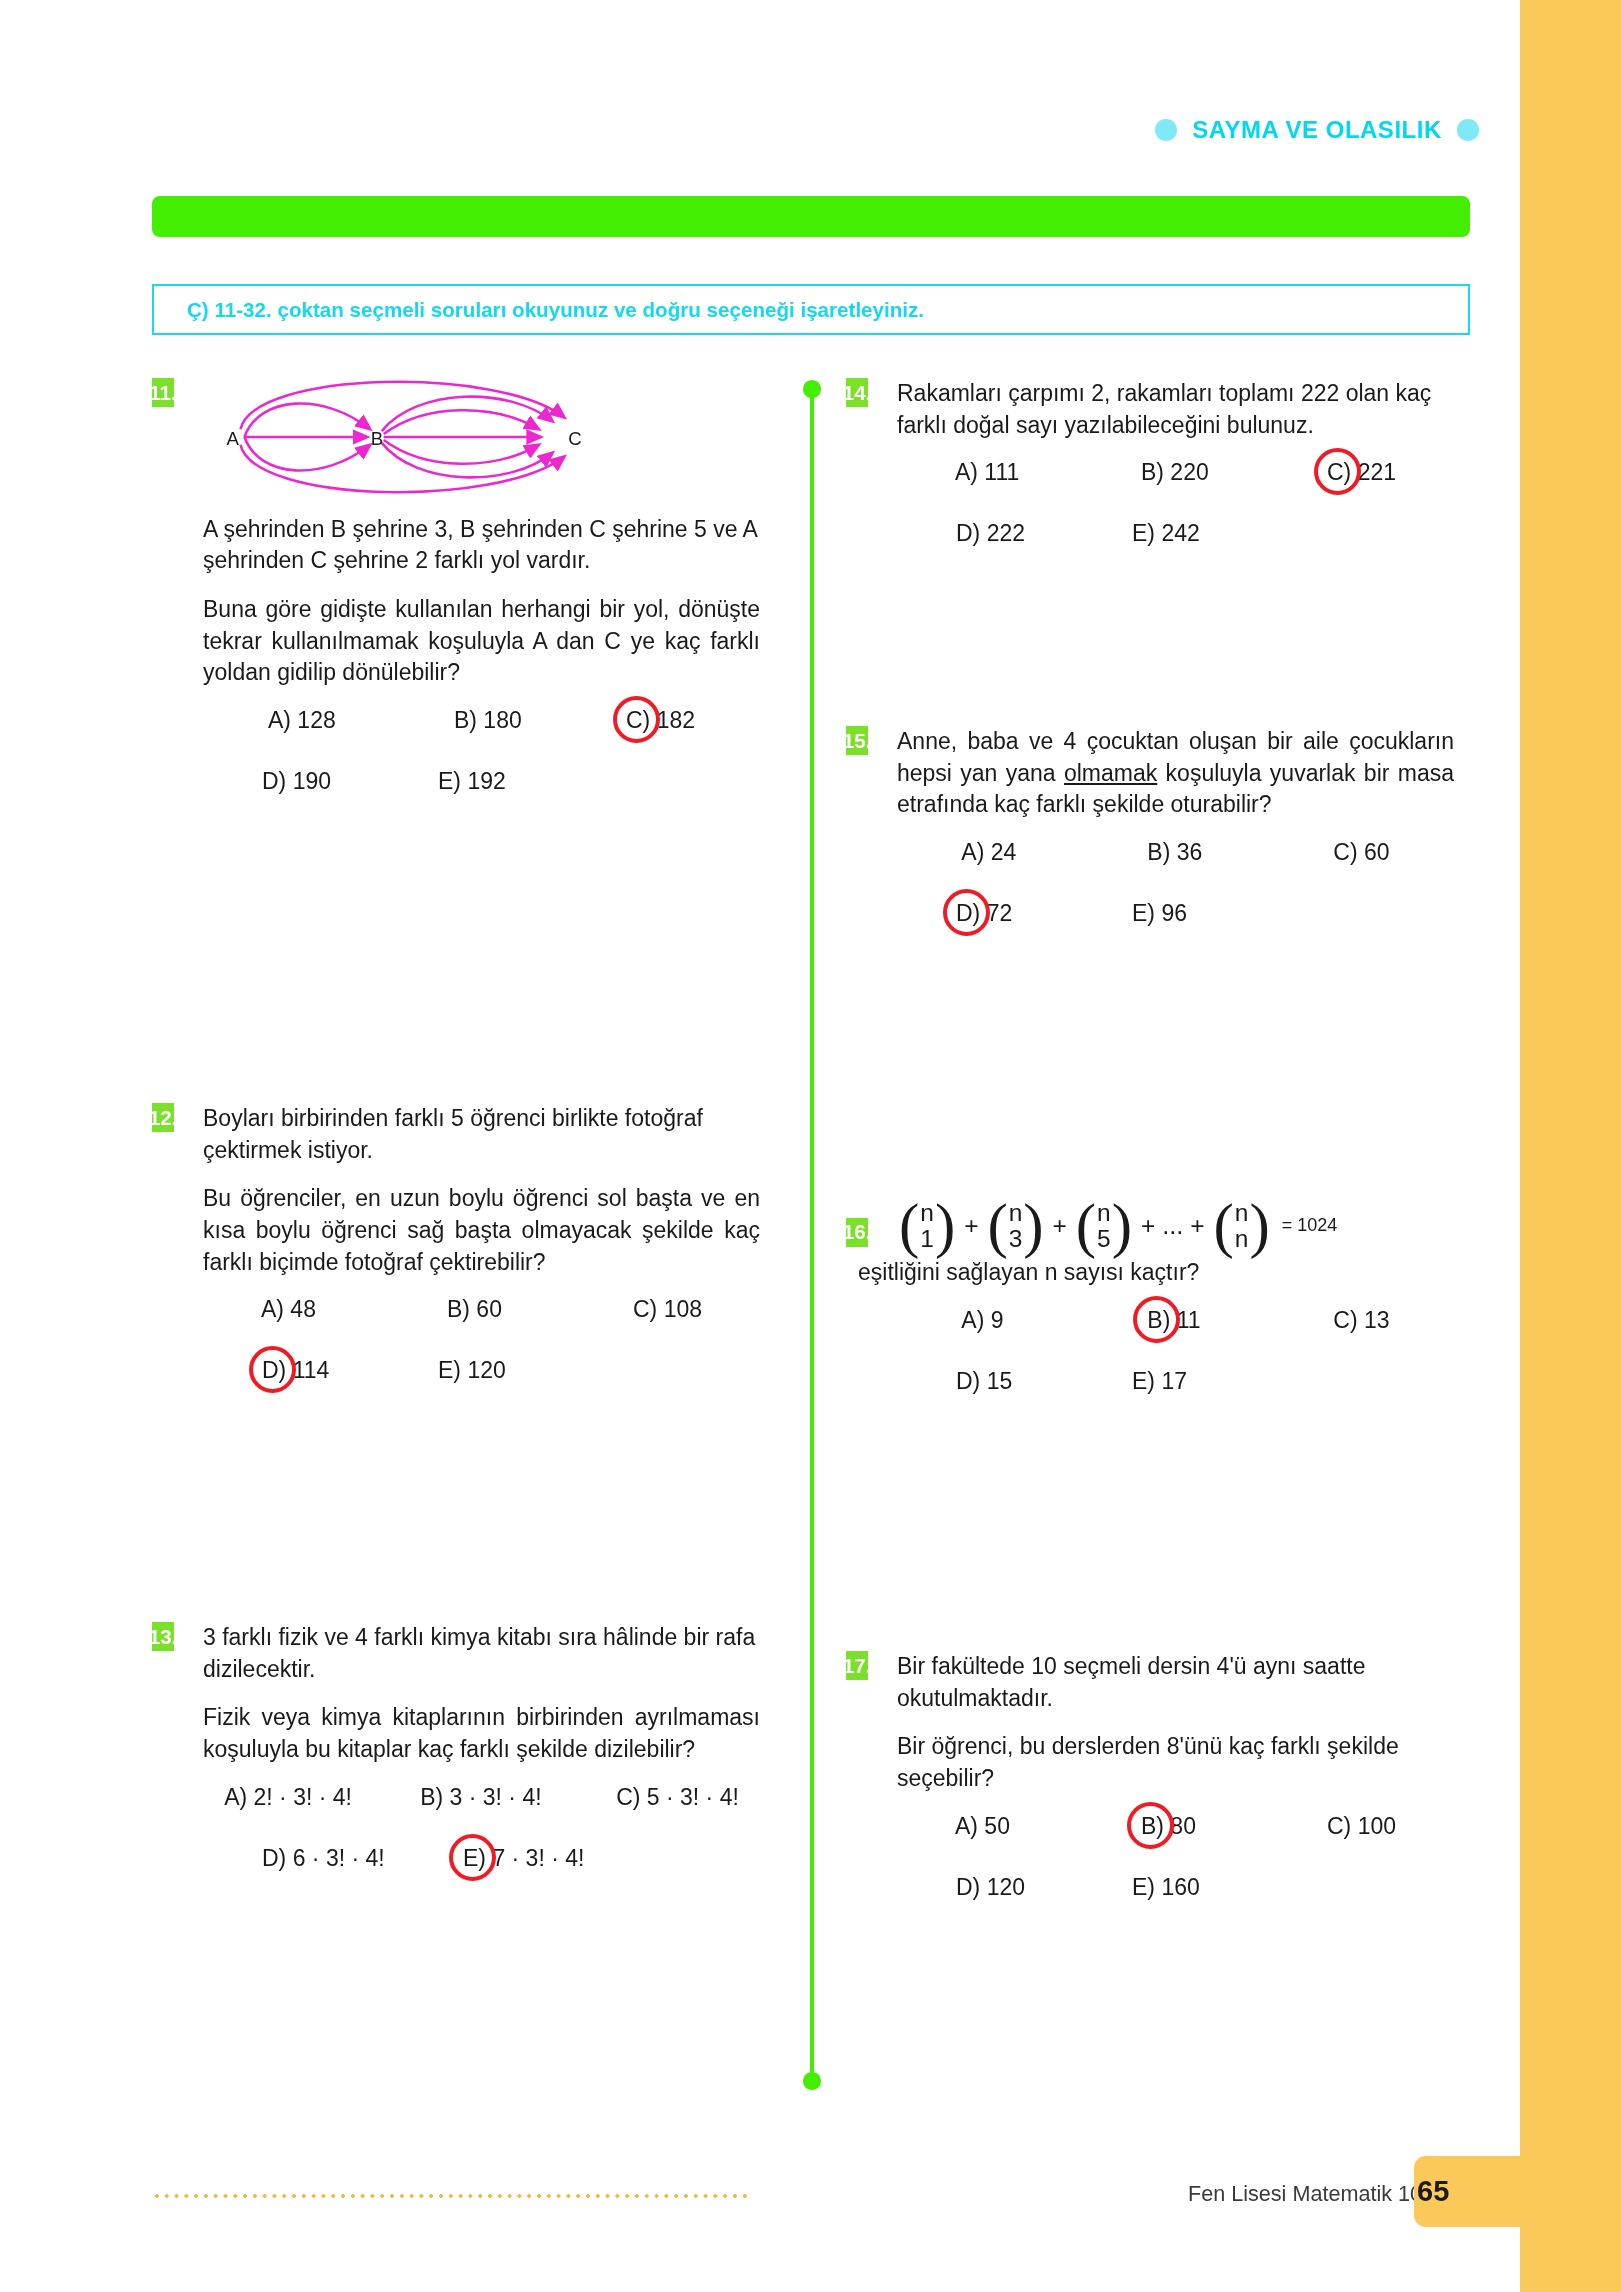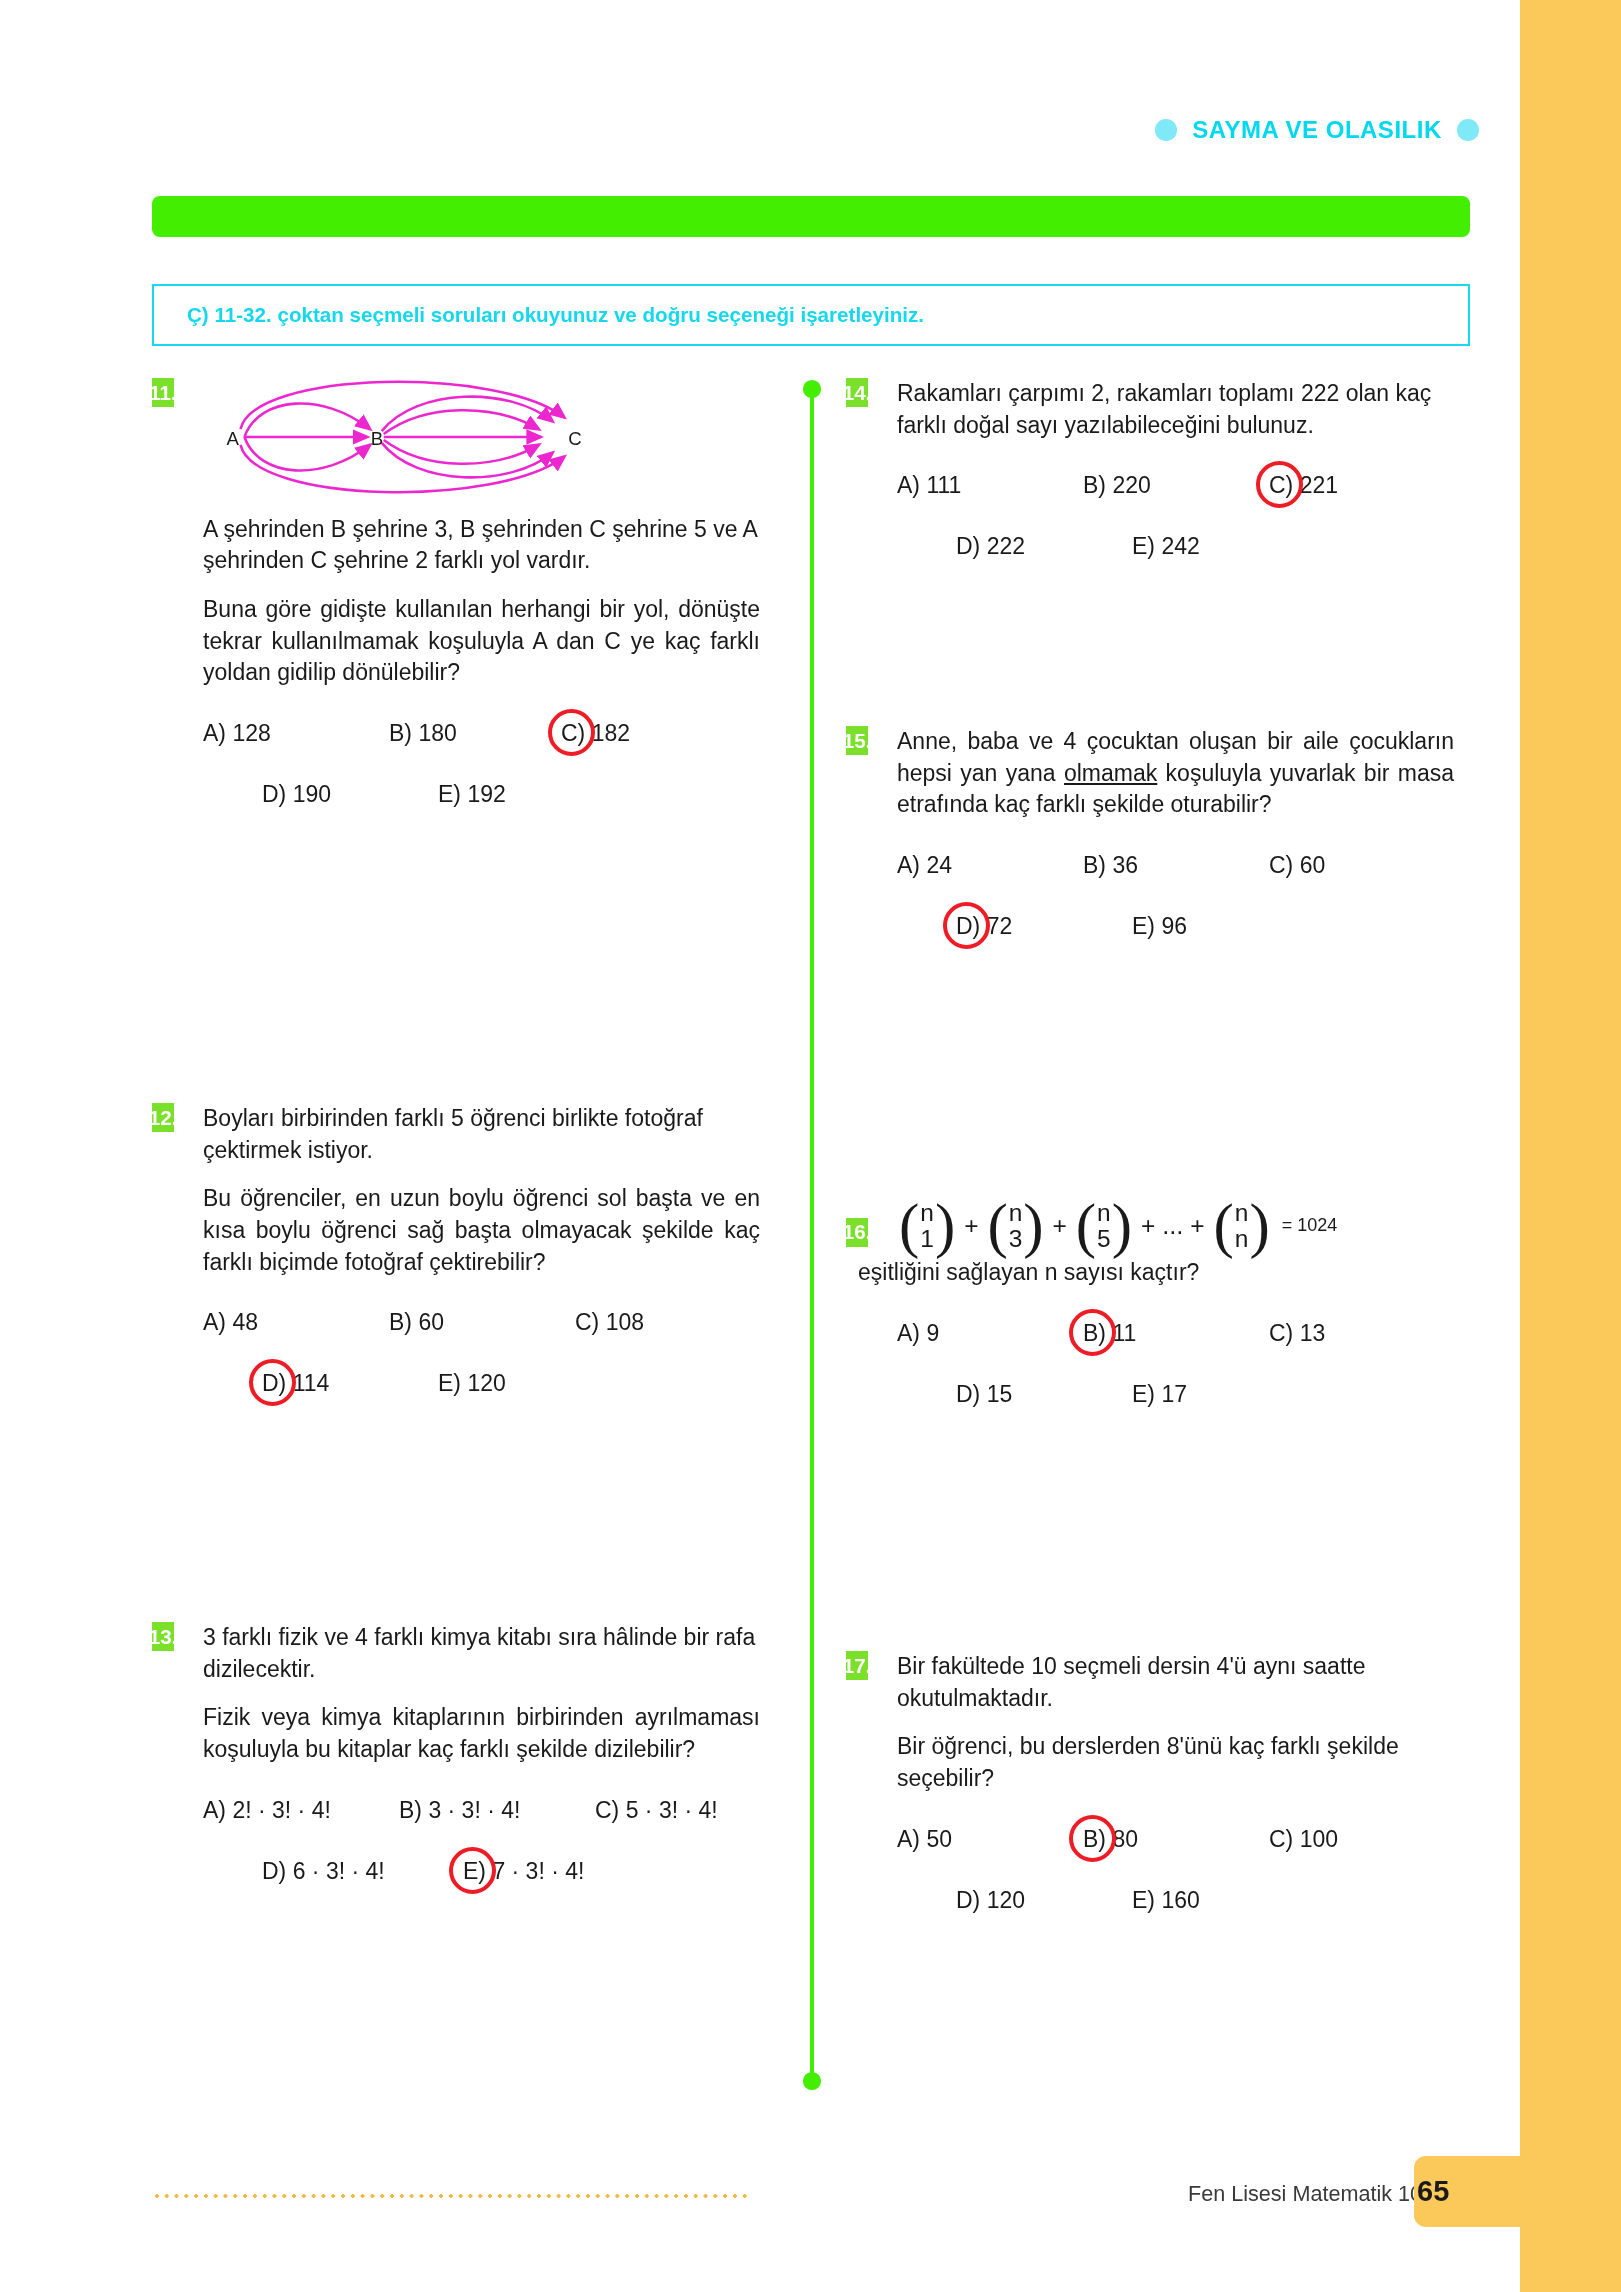--- a/index.html
+++ b/index.html
@@ -59,21 +59,21 @@
     background: #44ee00;
     border-radius: 7.8px;
   }
 
   
   .instruction-box {
     position: absolute;
     left: 152px;
     top: 284px;
     width: 1318px;
-    height: 62px;
+    height: 51px;
     border: 2px solid #19d9ef;
     box-sizing: border-box;
     display: flex;
     align-items: center;
     text-align: center;
   }
   .instruction-text {
     color: #15d8ef;
     font-size: 20.6px;
     font-weight: bold;
@@ -141,21 +141,21 @@
   .q-text.justified { text-align: justify; }
   .q-text u { text-decoration: underline; }
 
   
   .options-row {
     display: flex;
     font-size: 23px;
     color: #1a1a1a;
     margin-top: 9.8px;
   }
-  .options-row.row1 { margin-top: 31px; }
+  .options-row.row1 { margin-top: 18px; justify-content: center; }
   .options-row.row2 { margin-top: 34px; padding-left: 59px; }
   .opt {
     position: relative;
     white-space: nowrap;
   }
   .opt .letter { position: relative; display: inline-block; }
   .opt.circled .letter::before {
     content: "";
     position: absolute;
     left: 50%;

